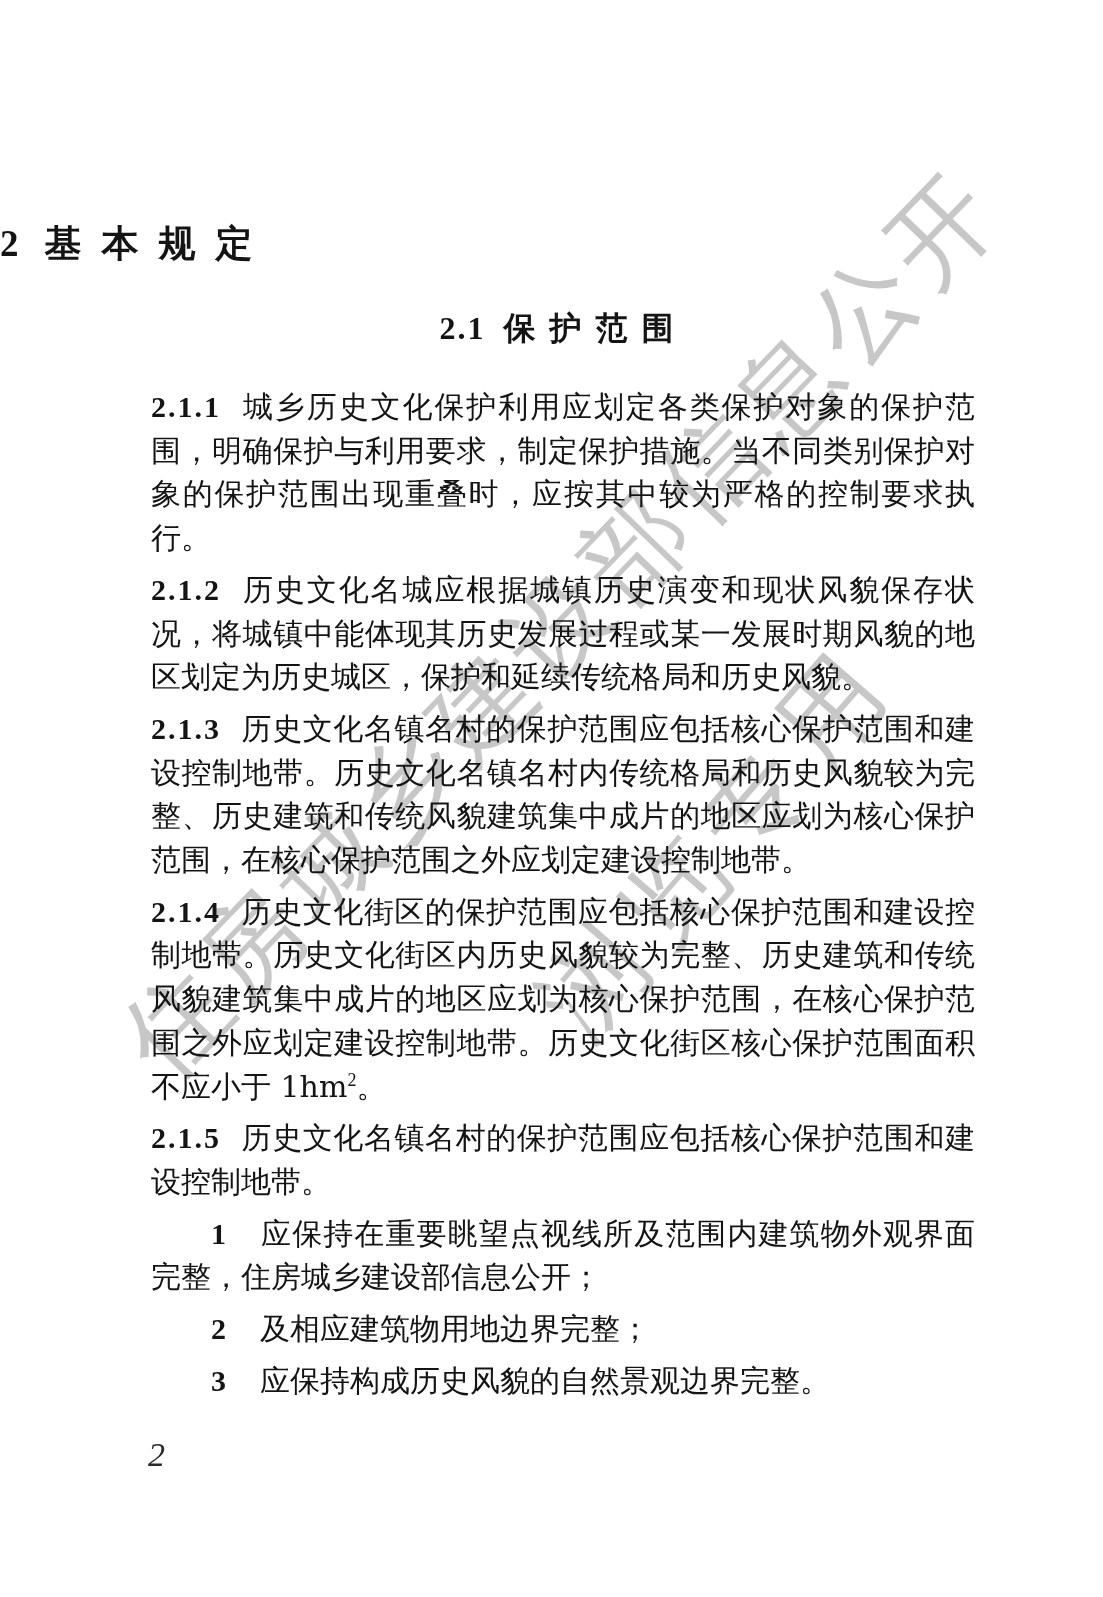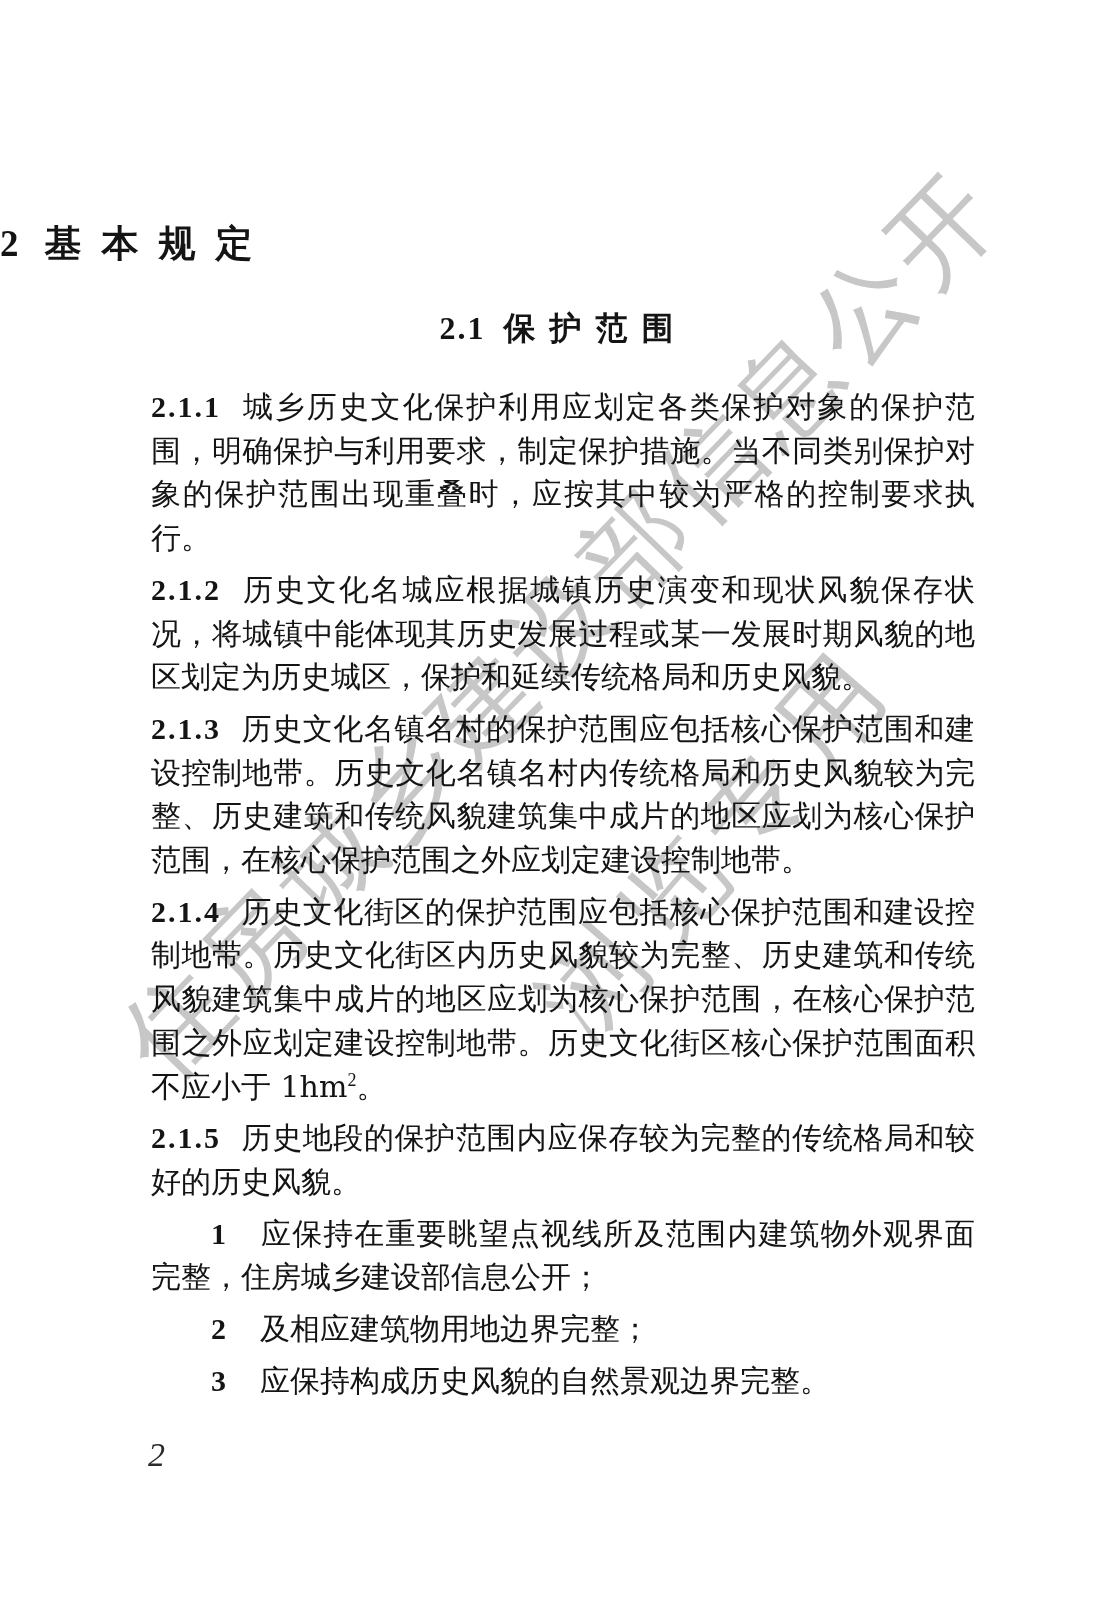--- a/index.html
+++ b/index.html
@@ -152,21 +152,21 @@
     <div class="body-text">
 
       <p><span class="clause-num">2.1.1</span><span>城乡历史文化保护利用应划定各类保护对象的保护范围，明确保护与利用要求，制定保护措施。当不同类别保护对象的保护范围出现重叠时，应按其中较为严格的控制要求执行。</span></p>
 
       <p><span class="clause-num">2.1.2</span><span>历史文化名城应根据城镇历史演变和现状风貌保存状况，将城镇中能体现其历史发展过程或某一发展时期风貌的地区划定为历史城区，保护和延续传统格局和历史风貌。</span></p>
 
       <p><span class="clause-num">2.1.3</span><span>历史文化名镇名村的保护范围应包括核心保护范围和建设控制地带。历史文化名镇名村内传统格局和历史风貌较为完整、历史建筑和传统风貌建筑集中成片的地区应划为核心保护范围，在核心保护范围之外应划定建设控制地带。</span></p>
 
       <p><span class="clause-num">2.1.4</span><span>历史文化街区的保护范围应包括核心保护范围和建设控制地带。历史文化街区内历史风貌较为完整、历史建筑和传统风貌建筑集中成片的地区应划为核心保护范围，在核心保护范围之外应划定建设控制地带。历史文化街区核心保护范围面积不应小于 1hm</span><span class="sup">2</span><span>。</span></p>
 
-      <p><span class="clause-num">2.1.5</span><span>历史地段的保护范围内应保存较为完整的传统格局和较好的历史风貌。</span></p>
+      <p><span class="clause-num">2.1.5</span><span>历史文化名镇名村的保护范围应包括核心保护范围和建设控制地带。</span></p>
 
 
 
       <p class="item-para"><span class="item-num">1</span><span>应保持在重要眺望点视线所及范围内建筑物外观界面完整，住房城乡建设部信息公开；</span></p>
 
       <p class="item-para"><span class="item-num">2</span><span>及相应建筑物用地边界完整；</span></p>
 
       <p class="item-para"><span class="item-num">3</span><span>应保持构成历史风貌的自然景观边界完整。</span></p>
 
     </div>

